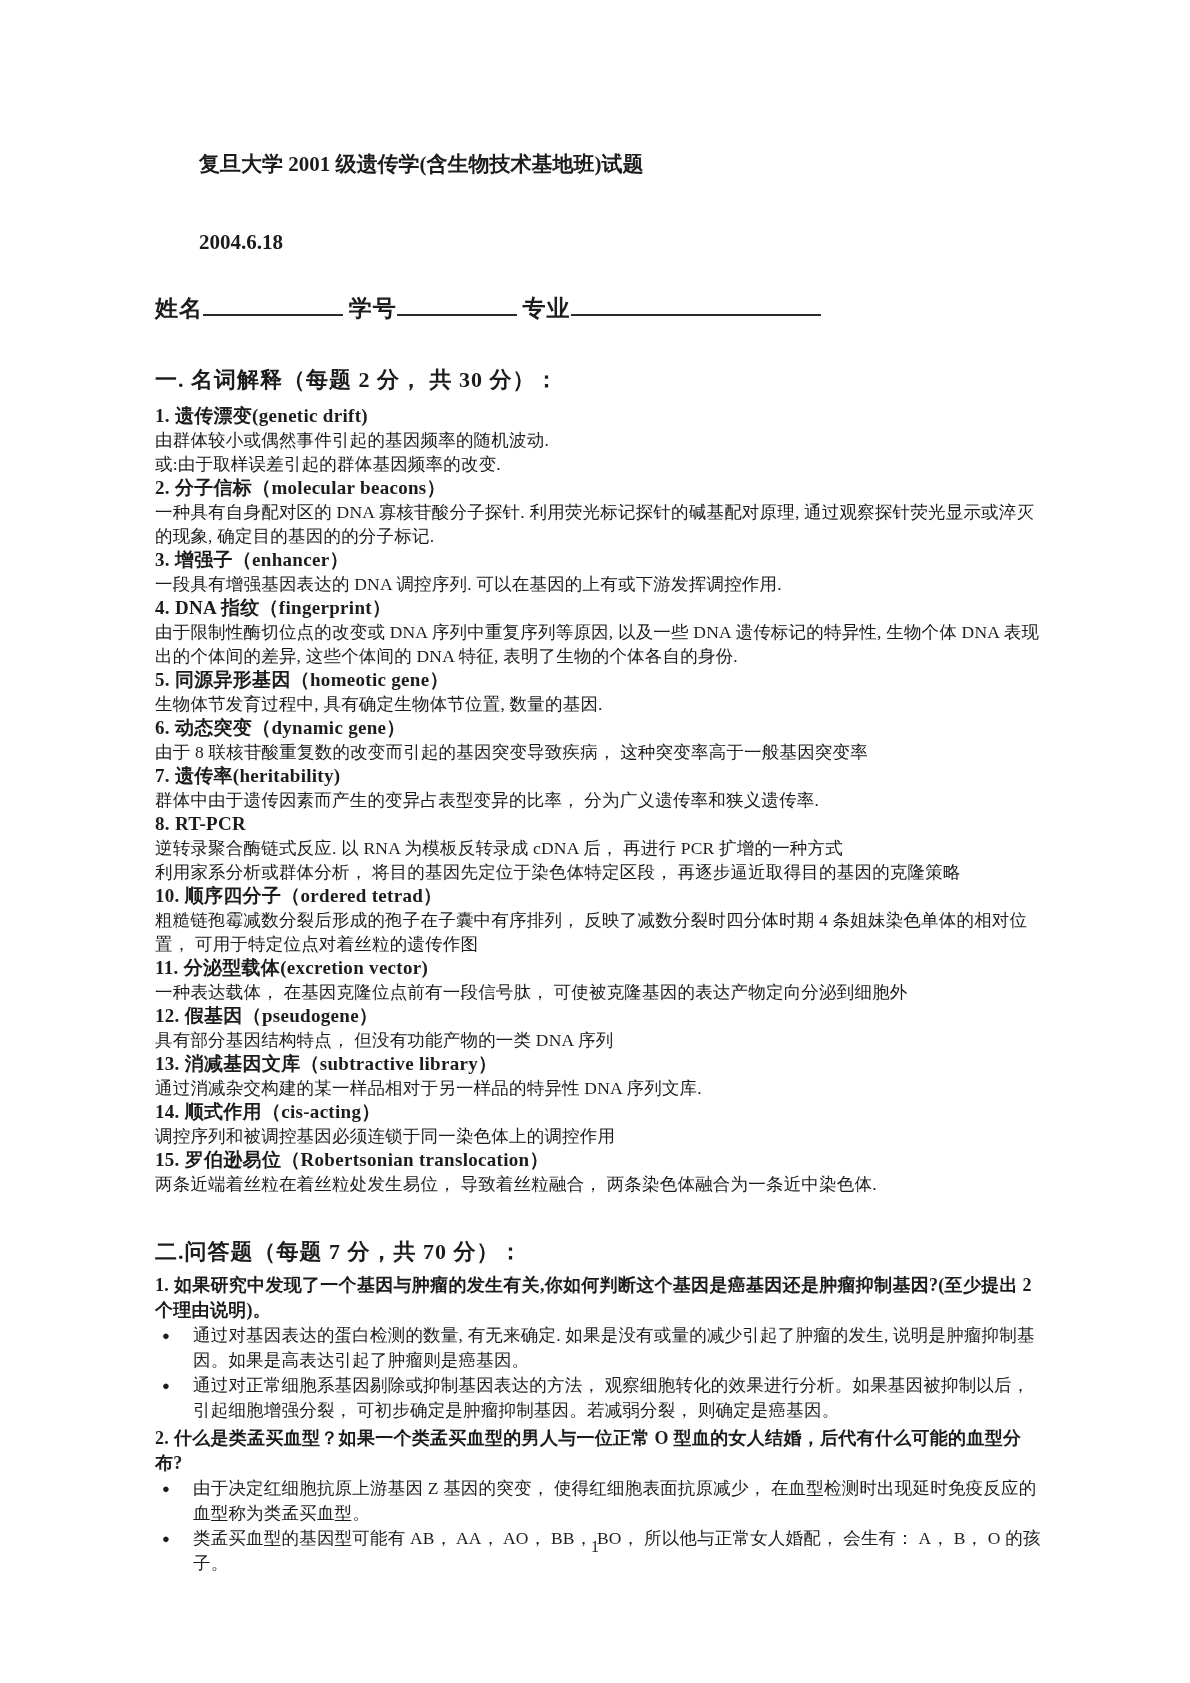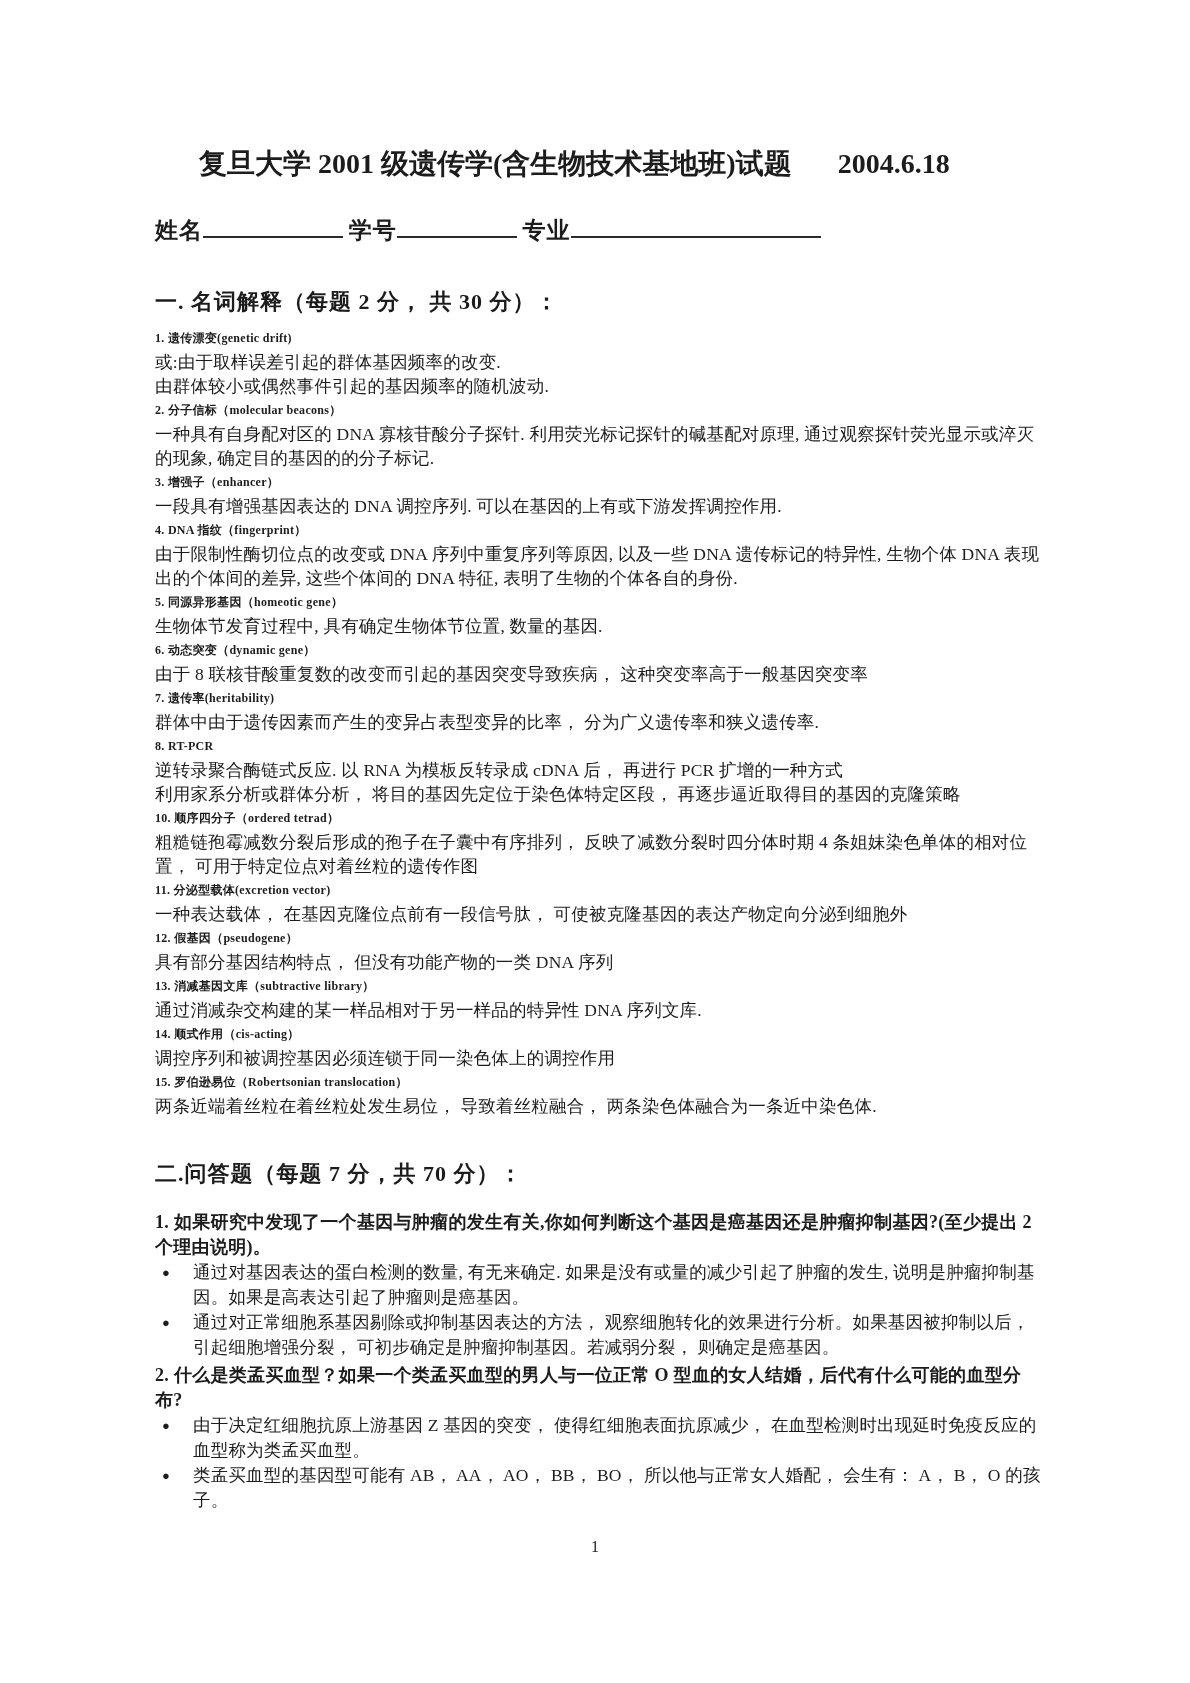--- a/index.html
+++ b/index.html
@@ -7,35 +7,35 @@
     width:1190px;height:1683px;background:#f2f2f2;
     font-family:"Liberation Serif", serif;
     color:#1c1c1c;
   }
   .page{
     position:relative;width:1190px;height:1683px;background:#ffffff;
     box-sizing:border-box;padding:148px 148px 0 155px;overflow:hidden;
   }
   .title-row{
     margin-left:44px;display:flex;gap:46px;white-space:nowrap;
-    font-weight:bold;font-size:28px;line-height:32px;
+    font-weight:bold;font-size:21px;line-height:32px;flex-direction:column;
   }
   .name-row{margin-top:34px;font-size:23px;line-height:30px;white-space:nowrap;font-weight:bold;}
   .name-row .label{letter-spacing:1px;}
   .blank{display:inline-block;border-bottom:2px solid #2a2a2a;height:22px;vertical-align:baseline;}
   .blank.w1{width:140px;}
   .blank.w2{width:120px;}
   .blank.w3{width:250px;}
   .sec-heading{
     font-size:22px;font-weight:bold;line-height:32px;
     margin:40px 0 8px 0;letter-spacing:1px;
   }
-  .sec-heading.second{margin-top:40px;margin-bottom:20px;}
+  .sec-heading.second{margin-top:40px;margin-bottom:5px;}
   .term{
-    font-weight:bold;font-size:12px;line-height:24px;letter-spacing:.3px;
+    font-weight:bold;font-size:19px;line-height:24px;letter-spacing:.3px;
   }
   .def{
     font-size:17.5px;line-height:24px;letter-spacing:.2px;
   }
   .question{
     font-weight:bold;font-size:18px;line-height:25px;letter-spacing:.3px;margin-top:3px;
   }
   .bullet{display:flex;font-size:17.5px;line-height:25px;}
   .bullet .dot{
     flex:none;width:38px;padding-left:7px;box-sizing:border-box;
@@ -60,22 +60,22 @@
   <div class="name-row">
     <span class="label">姓名</span><span class="blank w1"></span>
     <span class="label">学号</span><span class="blank w2"></span>
     <span class="label">专业</span><span class="blank w3"></span>
   </div>
 
   <div class="sec-heading">一. 名词解释（每题 2 分， 共 30 分）：</div>
 
   <div id="terms-list">
       <div class="term">1. 遗传漂变(genetic drift)</div>
+      <div class="def">由群体较小或偶然事件引起的基因频率的随机波动.</div>
       <div class="def">或:由于取样误差引起的群体基因频率的改变.</div>
-      <div class="def">由群体较小或偶然事件引起的基因频率的随机波动.</div>
       <div class="term">2. 分子信标（molecular beacons）</div>
       <div class="def">一种具有自身配对区的 DNA 寡核苷酸分子探针. 利用荧光标记探针的碱基配对原理, 通过观察探针荧光显示或淬灭的现象, 确定目的基因的的分子标记.</div>
       <div class="term">3. 增强子（enhancer）</div>
       <div class="def">一段具有增强基因表达的 DNA 调控序列. 可以在基因的上有或下游发挥调控作用.</div>
       <div class="term">4. DNA 指纹（fingerprint）</div>
       <div class="def">由于限制性酶切位点的改变或 DNA 序列中重复序列等原因, 以及一些 DNA 遗传标记的特异性, 生物个体 DNA 表现出的个体间的差异, 这些个体间的 DNA 特征, 表明了生物的个体各自的身份.</div>
       <div class="term">5. 同源异形基因（homeotic gene）</div>
       <div class="def">生物体节发育过程中, 具有确定生物体节位置, 数量的基因.</div>
       <div class="term">6. 动态突变（dynamic gene）</div>
       <div class="def">由于 8 联核苷酸重复数的改变而引起的基因突变导致疾病， 这种突变率高于一般基因突变率</div>

